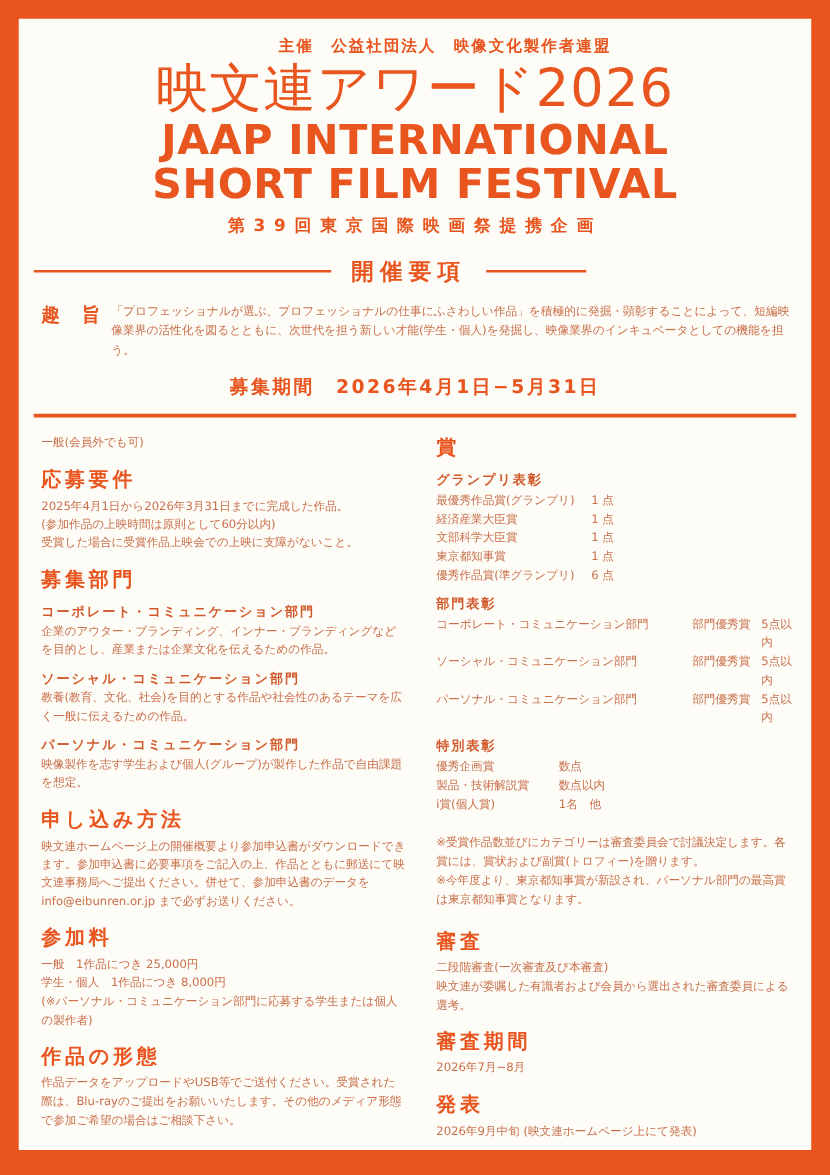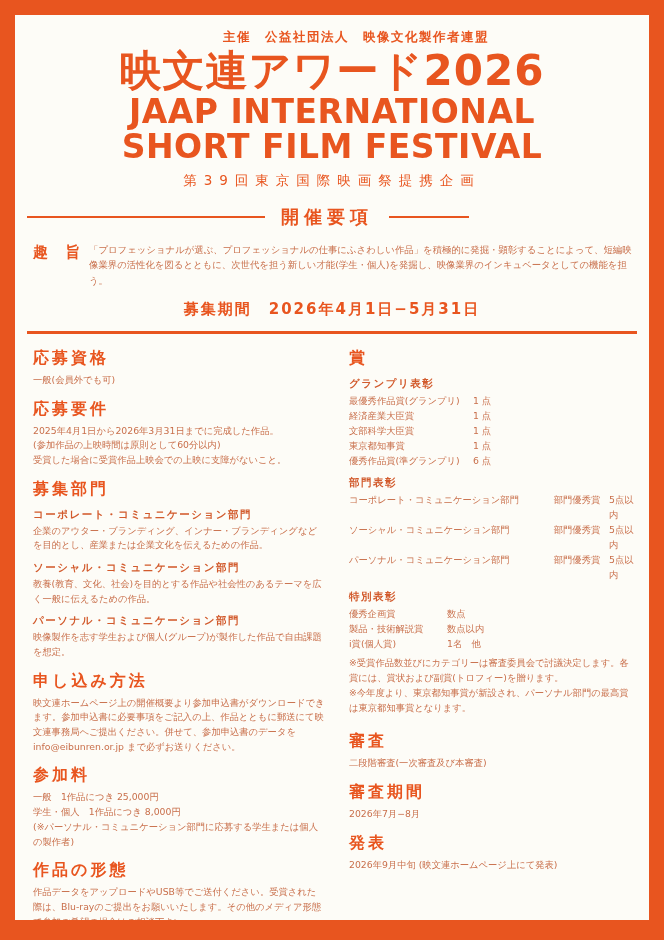--- a/index.html
+++ b/index.html
@@ -12,23 +12,23 @@
   .poster{
     width:664px;height:940px;box-sizing:border-box;
     border:15px solid var(--accent);border-bottom-width:20px;
     background:var(--bg);
     font-family:"DejaVu Sans",sans-serif;
     color:var(--body);
     overflow:hidden;position:relative;
   }
   .center{text-align:center;}
   .org{font-size:12.5px;font-weight:bold;color:var(--accent);letter-spacing:1.5px;margin-top:14px;padding-left:48px;}
-  .title-jp{font-size:42px;font-weight:bold;color:var(--accent);letter-spacing:1px;margin-top:2px;line-height:1.1;}
+  .title-jp{font-size:42px;font-weight:normal;color:var(--accent);letter-spacing:1px;margin-top:2px;line-height:1.1;}
   .title-en{font-size:33px;font-weight:bold;color:var(--accent);line-height:1.07;letter-spacing:0.5px;}
-  .subtitle{font-size:13.5px;font-weight:normal;color:var(--accent);letter-spacing:7px;margin-top:7px;}
+  .subtitle{font-size:13.5px;font-weight:bold;color:var(--accent);letter-spacing:7px;margin-top:7px;}
 
   .kaisai{display:flex;align-items:center;margin:15px 12px 0 12px;}
   .ln{height:2.5px;background:var(--accent);}
   .ln-l{width:238px;margin-right:16px;}
   .ln-r{width:80px;margin-left:16px;}
   .kaisai-title{font-size:18px;font-weight:bold;color:var(--accent);letter-spacing:5px;white-space:nowrap;}
 
   .purpose{display:flex;margin:13px 16px 0 18px;}
   .purpose-label{font-size:15px;font-weight:bold;color:var(--accent);letter-spacing:6px;width:56px;flex:none;padding-top:1px;}
   .purpose-text{font-size:9.4px;line-height:1.65;}
@@ -45,21 +45,21 @@
   .sub-h{font-size:10.5px;font-weight:bold;color:var(--sub);letter-spacing:1.5px;margin:8px 0 2px 0;}
   .txt{font-size:9.3px;line-height:1.58;}
 
   .ar{display:flex;font-size:9.3px;line-height:1.62;}
   .ar-n{width:124px;flex:none;}
   .dr{display:flex;font-size:9.3px;line-height:1.62;}
   .dr-n{width:196px;flex:none;}
   .dr-p{width:64px;flex:none;text-align:center;}
   .sr{display:flex;font-size:9.3px;line-height:1.62;}
   .sr-n{width:98px;flex:none;}
-  .notes{margin-top:5px;}
+  .notes{margin-top:17px;}
   .sec-screening{margin-top:16px;}
 </style>
 </head>
 <body>
 
 <div class="poster">
 
   <div class="center">
     <div class="org">主催　公益社団法人　映像文化製作者連盟</div>
     <div class="title-jp">映文連アワード2026</div>
@@ -79,21 +79,20 @@
     <div class="purpose-text">「プロフェッショナルが選ぶ、プロフェッショナルの仕事にふさわしい作品」を積極的に発掘・顕彰することによって、短編映像業界の活性化を図るとともに、次世代を担う新しい才能(学生・個人)を発掘し、映像業界のインキュベータとしての機能を担う。</div>
   </div>
 
   <div class="period center">募集期間　2026年4月1日−5月31日</div>
   <div class="divider"></div>
 
   <div class="cols">
 
     <div class="col-left">
       <div class="sec">
-        <div class="sec-h">応募資格</div>
         <div class="txt">一般(会員外でも可)</div>
       </div>
 
       <div class="sec">
         <div class="sec-h">応募要件</div>
         <div class="txt">2025年4月1日から2026年3月31日までに完成した作品。</div>
         <div class="txt">(参加作品の上映時間は原則として60分以内)</div>
         <div class="txt">受賞した場合に受賞作品上映会での上映に支障がないこと。</div>
       </div>
 
@@ -183,20 +182,21 @@
             <span>1名　他</span>
           </div>
 
         <div class="txt notes">※受賞作品数並びにカテゴリーは審査委員会で討議決定します。各賞には、賞状および副賞(トロフィー)を贈ります。</div>
         <div class="txt">※今年度より、東京都知事賞が新設され、パーソナル部門の最高賞は東京都知事賞となります。</div>
       </div>
 
       <div class="sec sec-screening">
         <div class="sec-h">審査</div>
         <div class="txt">二段階審査(一次審査及び本審査)</div>
+        <div class="txt">映文連が委嘱した有識者および会員から選出された審査委員による選考。</div>
       </div>
 
       <div class="sec">
         <div class="sec-h">審査期間</div>
         <div class="txt">2026年7月−8月</div>
       </div>
 
       <div class="sec">
         <div class="sec-h">発表</div>
         <div class="txt">2026年9月中旬 (映文連ホームページ上にて発表)</div>

